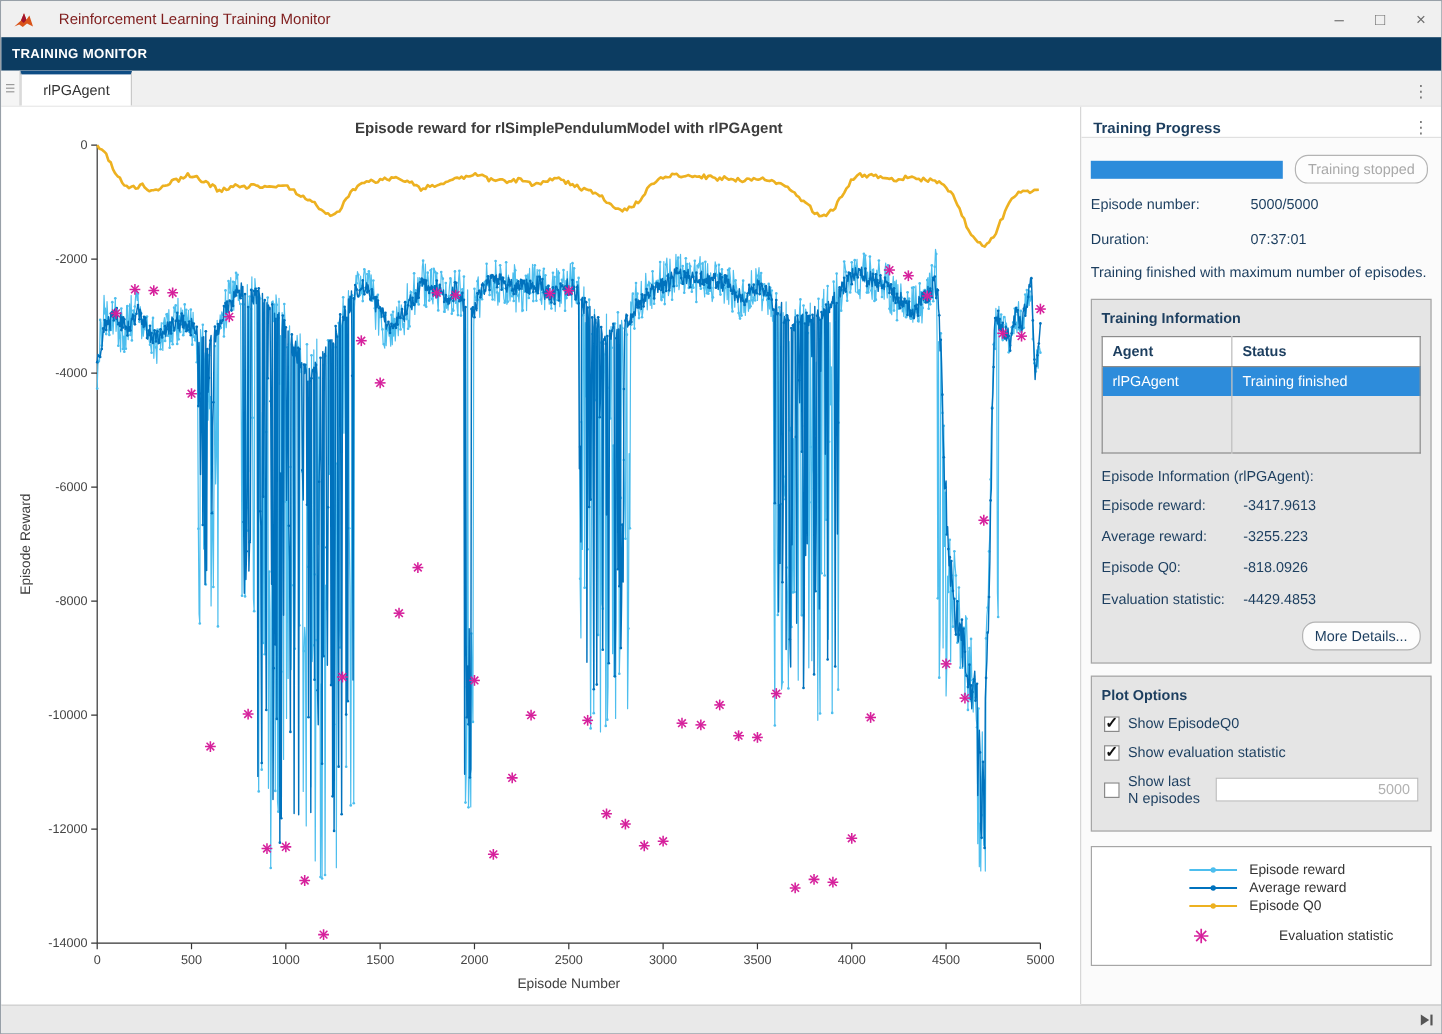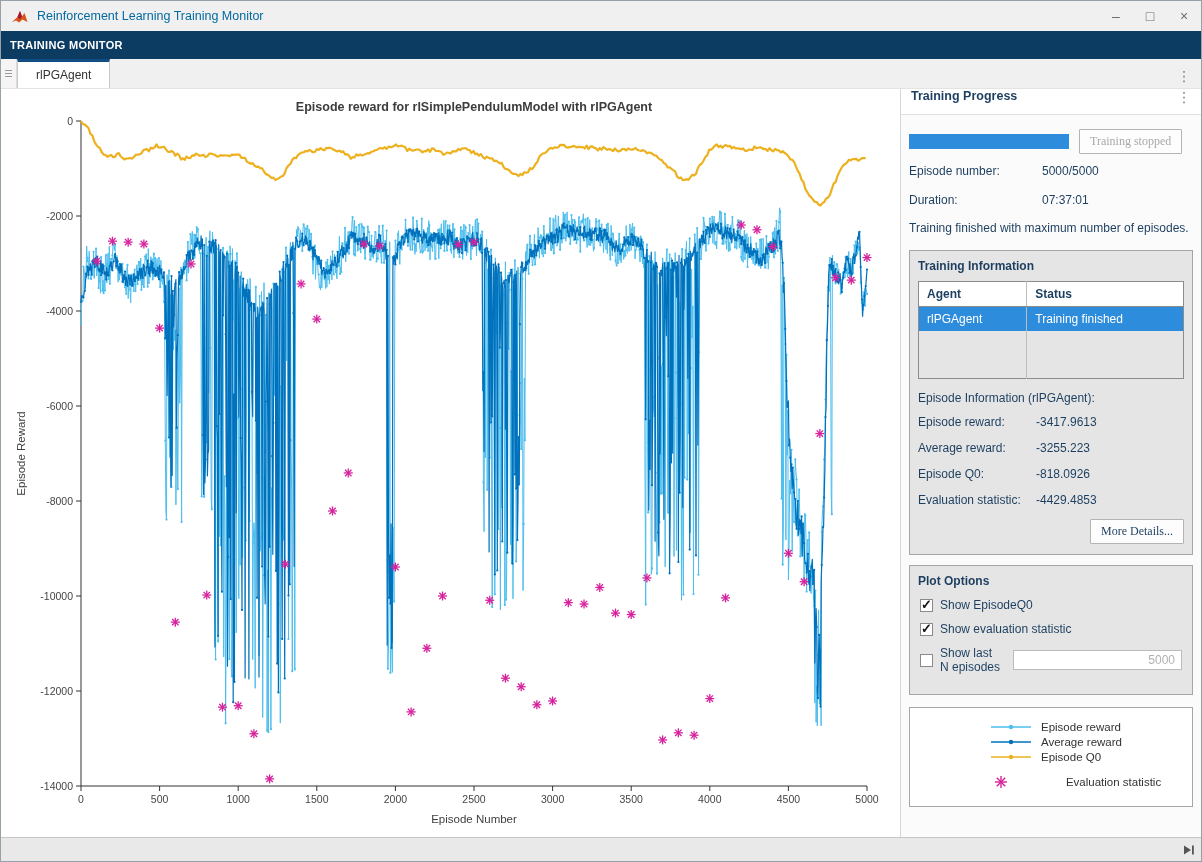--- a/index.html
+++ b/index.html
@@ -2,21 +2,21 @@
 <html><head>
 <meta charset="utf-8">
 <style>
   * { margin:0; padding:0; box-sizing:border-box; }
   html,body { width:1202px; height:862px; font-family:"Liberation Sans", sans-serif; background:#dcdcdc; }
   #window { position:relative; width:1202px; height:862px; background:#fff; border:1px solid #98a0a8; display:flex; flex-direction:column; overflow:hidden; }
 
   
   .titlebar { height:30px; background:#f0f0f0; display:flex; align-items:center; flex:0 0 auto; }
   .titlebar .logo { width:18px; height:17px; margin:0 8px 0 10px; }
-  .titlebar .title { font-size:12.5px; color:#0369a1; flex:1; }
+  .titlebar .title { font-size:12.5px; color:#7f1d1d; flex:1;margin-left:12px; }
   .winbtns { display:flex; height:100%; }
   .winbtn { width:34px; height:100%; display:flex; align-items:center; justify-content:center; color:#6e6e6e; font-size:14px; cursor:default; }
 
   
   .toolstrip { height:28px; background:#0c3c61; color:#fff; display:flex; align-items:center; padding-left:9px; flex:0 0 auto; }
   .toolstrip .lbl { font-size:11px; font-weight:bold; letter-spacing:.3px; }
 
   
   .tabstrip { height:30px; background:#f0f0f0; display:flex; align-items:flex-end; flex:0 0 auto; border-bottom:1px solid #e3e3e3; }
   .grip { width:16px; height:29px; background:#f5f5f5; border-right:1px solid #dcdcdc; display:flex; flex-direction:column; justify-content:center; gap:2px; padding:0 4px; }
@@ -25,27 +25,27 @@
   .tabstrip .spacer { flex:1; }
   .dots { color:#7a7a7a; font-size:14px; padding:0 10px 4px 0; }
 
   
   .content { flex:1; display:flex; min-height:0; }
   .figure { width:900px; background:#fff; position:relative; border-right:1px solid #d7d7d7; }
   svg text { font-family:"Liberation Sans", sans-serif; }
 
   
   .rpanel { flex:1; background:#fbfbfb; display:flex; flex-direction:column; overflow:hidden; }
-  .rp-header { height:26px; display:flex; align-items:flex-start; border-bottom:1px solid #e0e0e0; padding:0 6px 0 10px; background:#fff; }
+  .rp-header { height:26px; display:flex; align-items:flex-end; border-bottom:1px solid #e0e0e0; padding:0 6px 0 10px; background:#fff; }
   .rp-header .t { flex:1; font-size:12.5px; font-weight:bold; color:#1c3e5f; }
   .rp-body { padding:8px; font-size:12px; color:#1c3e5f; }
   .progress-row { display:flex; align-items:center; gap:10px; margin:6px 0 10px; }
   .pbar { width:160px; height:15px; background:#e4e4e4; }
   .pbar .fill { height:100%; background:#2d8cdb; }
-  .btn { border:1px solid #b4b4b4; border-radius:1px; background:#fdfdfd; font-size:12px; padding:4px 10px;font-family:Liberation Serif, serif; }
+  .btn { border:1px solid #b4b4b4; border-radius:11px; background:#fdfdfd; font-size:12px; padding:4px 10px; }
   .btn.disabled { color:#a9a9a9; }
   .btn.normal { color:#1c3e5f; }
   .frow { display:flex; margin:0 0 13px; }
   .frow .fl { width:133px; flex:0 0 auto; }
   .frow .fv { flex:1; line-height:1.3; }
 
   .box { border:1px solid #a6a6a6; background:#e5e5e5; margin:10px 0 0; padding:8px 8px 10px; }
   .box .box-title { font-weight:bold; font-size:12px; color:#1c3e5f; margin-bottom:8px; }
 
   table.agents { width:100%; border-collapse:collapse; border:1px solid #8c8c8c; font-size:12px; }

